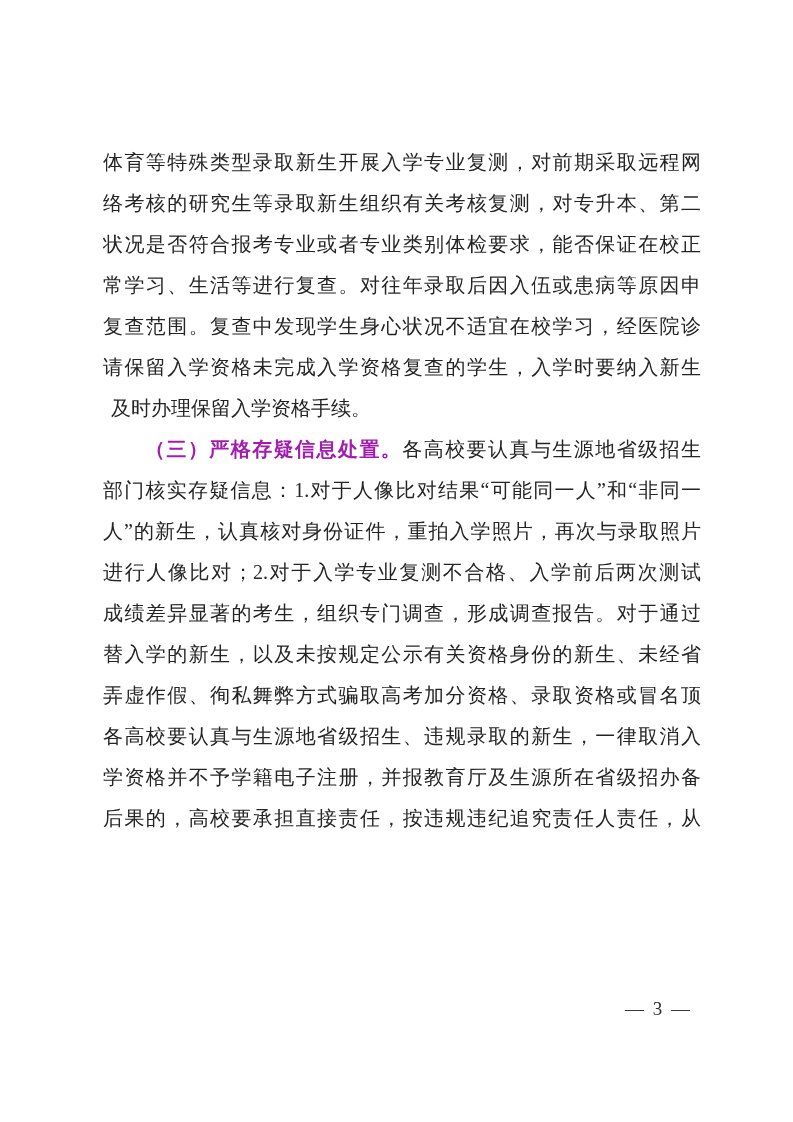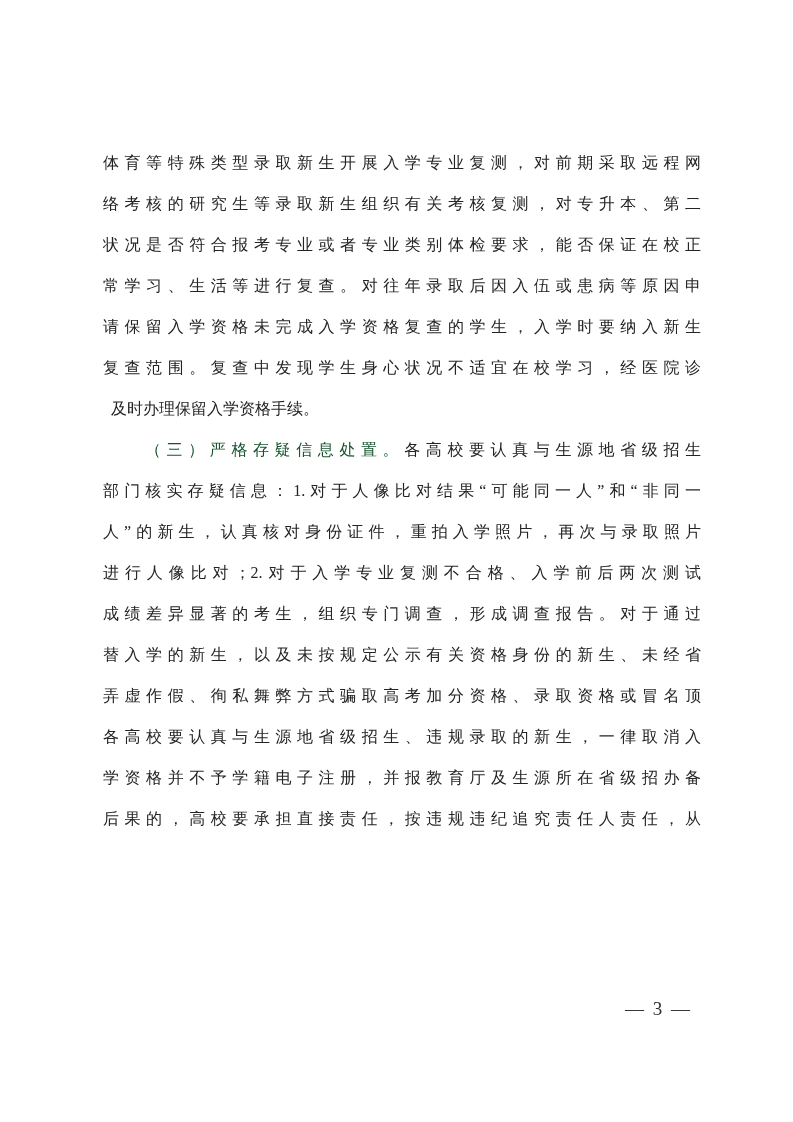--- a/index.html
+++ b/index.html
@@ -15,41 +15,41 @@
     height: 1122px;
     background: #ffffff;
     overflow: hidden;
   }
   .text-block {
     position: absolute;
     left: 103px;
     top: 142px;
     width: 598px;
     color: #242424;
-    font-size: 16px;
+    font-size: 20px;
     line-height: 41px;
   }
   .line {
     width: 100%;
     text-align: justify;
     text-align-last: justify;
     overflow: hidden;
     white-space: nowrap;
   }
   .line.para-end {
     text-align-last: left;
     white-space: normal;
     margin-left: 8px;
   }
   .heading-line {
     padding-left: 42px; 
   }
   .section-heading {
-    font-weight: 400;
-    color: #14532d;
+    font-weight: 700;
+    color: #a21caf;
   }
   .page-number {
     position: absolute;
     top: 998px;
     right: 101px;
     font-size: 19px;
     color: #2e2e2e;
     letter-spacing: 2px;
     white-space: nowrap;
   }
@@ -58,22 +58,22 @@
 <body>
 
 <div class="page">
 
   <main class="text-block">
 
     <p class="line">体育等特殊类型录取新生开展入学专业复测，对前期采取远程网</p>
     <p class="line">络考核的研究生等录取新生组织有关考核复测，对专升本、第二</p>
     <p class="line">状况是否符合报考专业或者专业类别体检要求，能否保证在校正</p>
     <p class="line">常学习、生活等进行复查。对往年录取后因入伍或患病等原因申</p>
+    <p class="line">复查范围。复查中发现学生身心状况不适宜在校学习，经医院诊</p>
     <p class="line">请保留入学资格未完成入学资格复查的学生，入学时要纳入新生</p>
-    <p class="line">复查范围。复查中发现学生身心状况不适宜在校学习，经医院诊</p>
     <p class="line para-end">及时办理保留入学资格手续。</p>
 
     <p class="line heading-line">
       <span class="section-heading">（三）严格存疑信息处置。</span><span>各高校要认真与生源地省级招生</span>
     </p>
 
     <p class="line">部门核实存疑信息：1.对于人像比对结果“可能同一人”和“非同一</p>
     <p class="line">人”的新生，认真核对身份证件，重拍入学照片，再次与录取照片</p>
     <p class="line">进行人像比对；2.对于入学专业复测不合格、入学前后两次测试</p>
     <p class="line">成绩差异显著的考生，组织专门调查，形成调查报告。对于通过</p>

